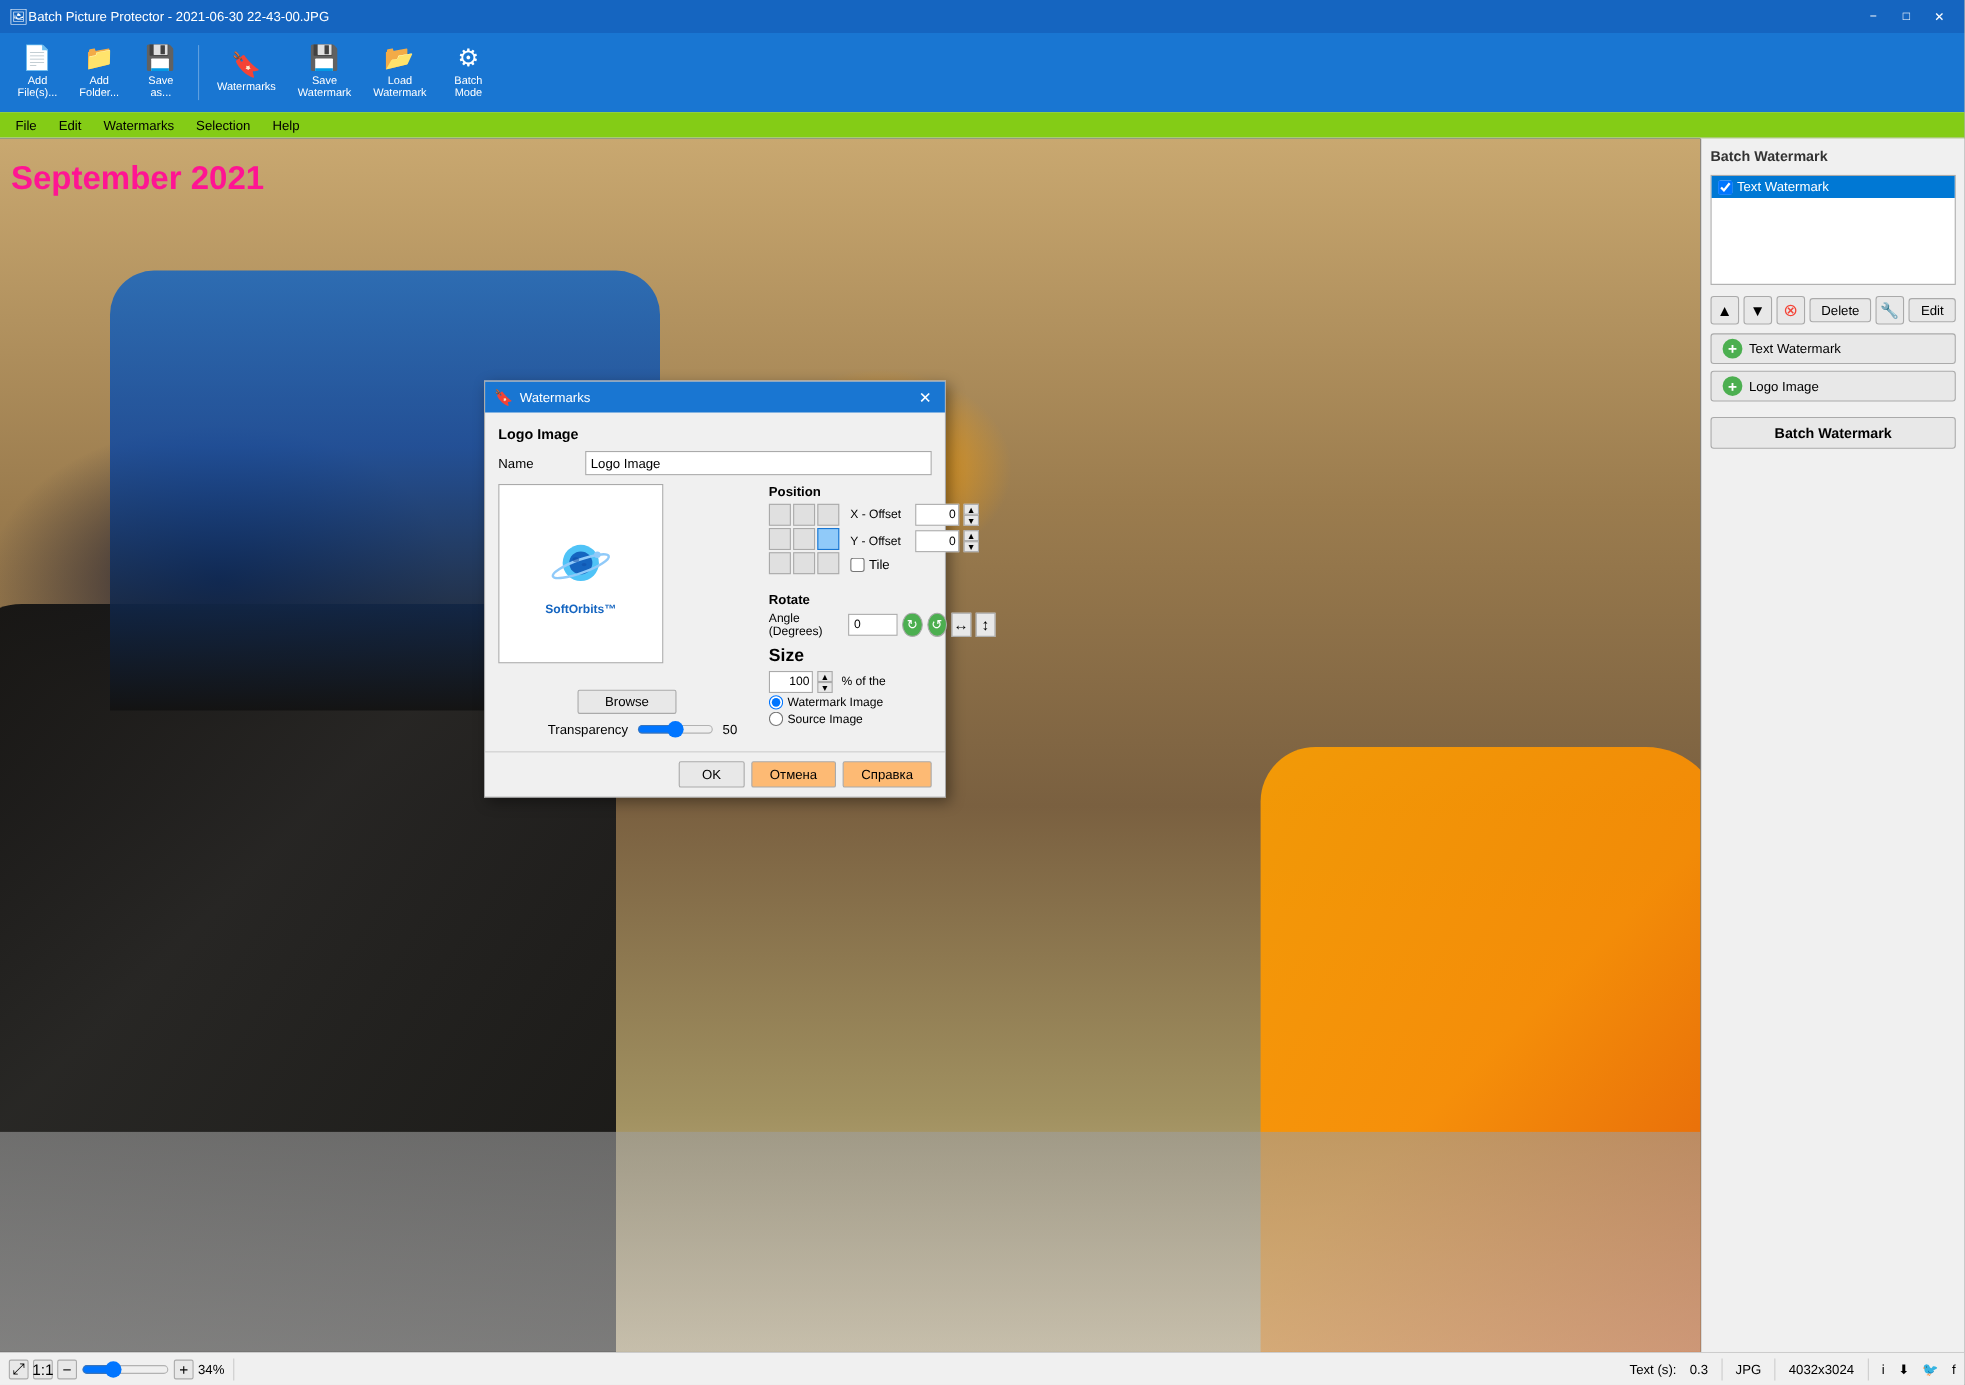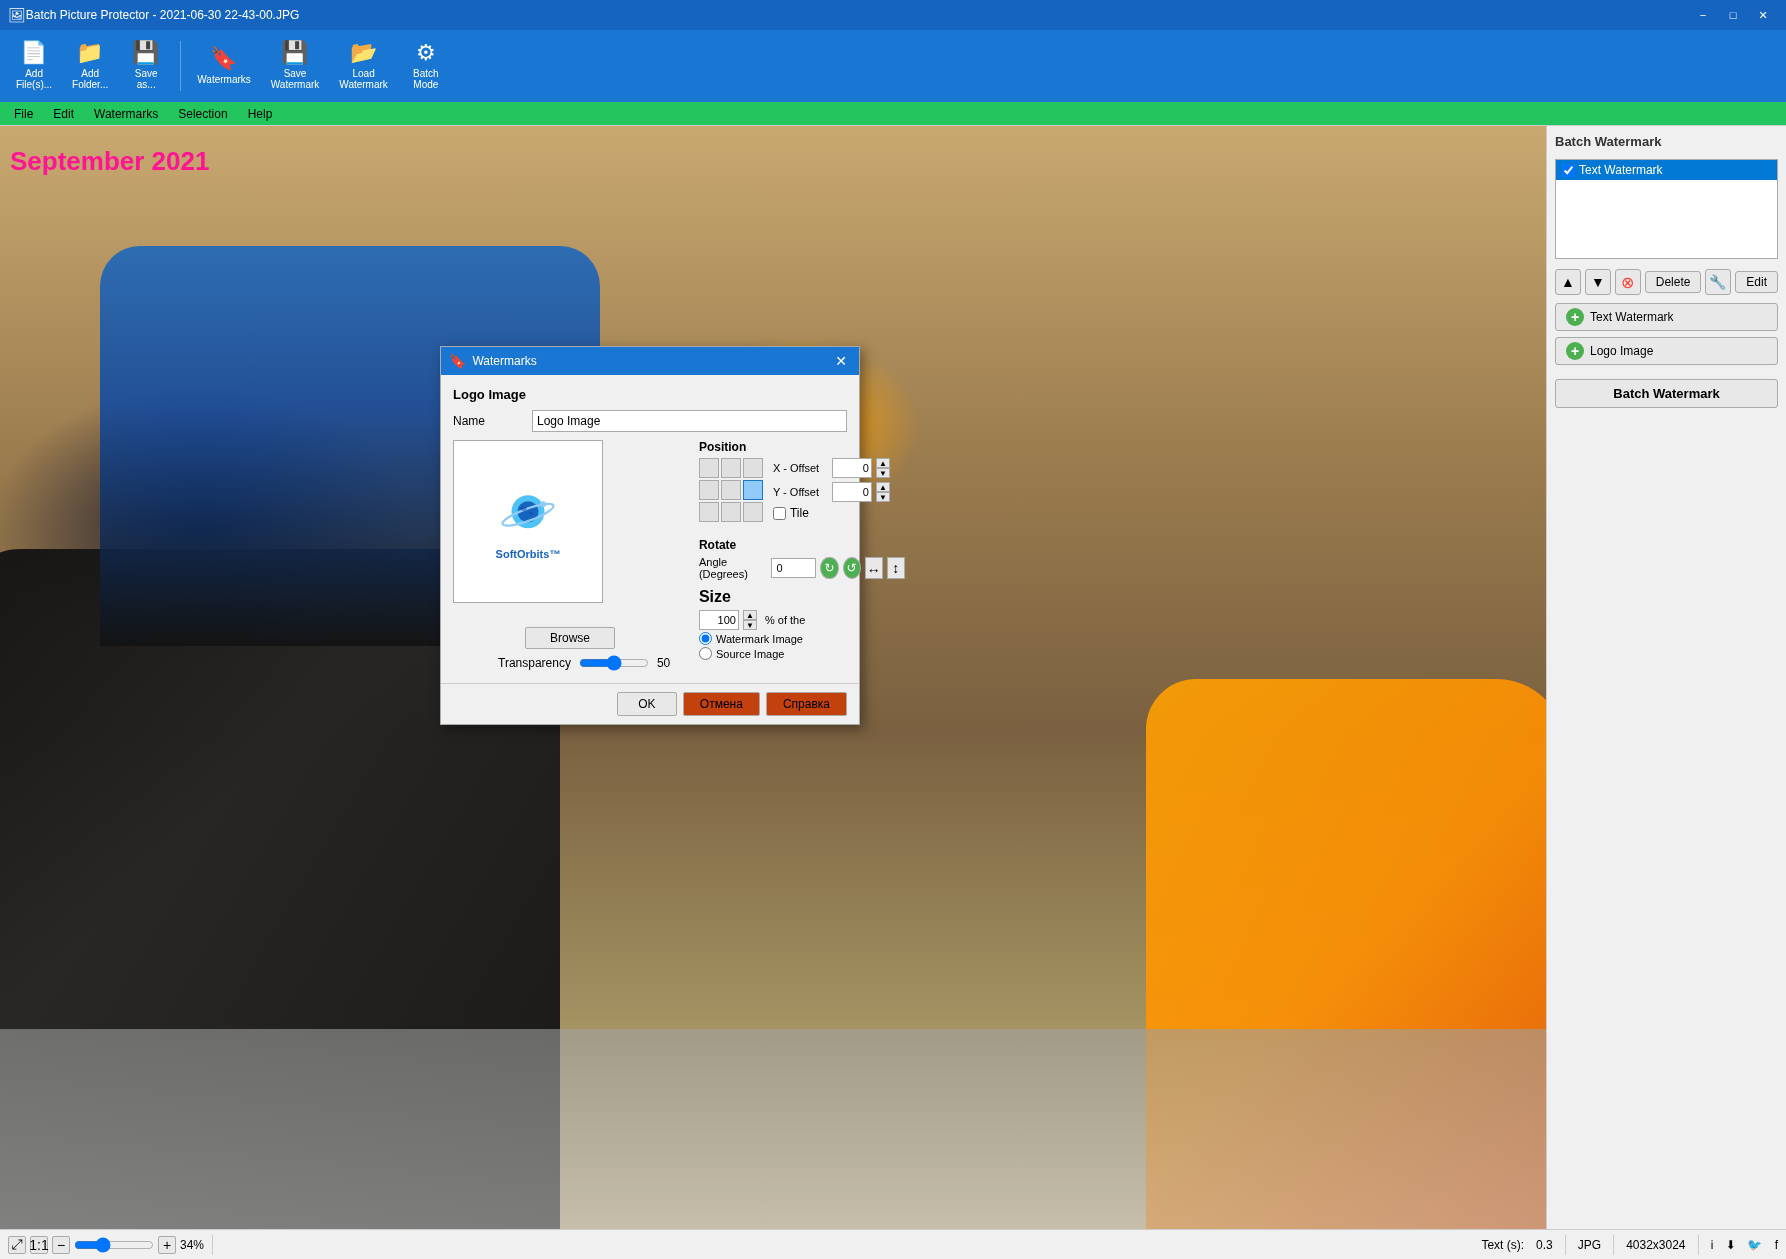--- a/index.html
+++ b/index.html
@@ -40,21 +40,21 @@
       border-radius: 3px;
       font-size: 11px;
       text-align: center;
       gap: 4px;
     }
     .toolbar-btn .tb-icon { font-size: 22px; line-height: 1; }
     .toolbar-sep { width: 1px; height: 50px; background: rgba(255,255,255,0.3); margin: 0 4px; }
 
     
     #menubar {
-      background: #22c55e;
+      background: #84cc16;
       border-bottom: 1px solid #ccc;
       height: 24px;
       display: flex;
       align-items: center;
       padding: 0 4px;
     }
     .menu-item { padding: 2px 10px; cursor: pointer; font-size: 12px; color: #000; }
 
     
     #main {
@@ -74,21 +74,21 @@
       height: 100%;
       position: relative;
       background: #555;
       overflow: hidden;
     }
     #watermark-text {
       position: absolute;
       top: 20px;
       left: 10px;
       color: #ff1493;
-      font-size: 26px;
+      font-size: 30px;
       font-weight: bold;
       font-family: Arial, sans-serif;
     }
 
     
     #right-panel {
       width: 240px;
       background: #f0f0f0;
       border-left: 1px solid #ccc;
       padding: 8px;
@@ -334,21 +334,21 @@
       padding: 8px 12px;
       display: flex;
       justify-content: flex-end;
       gap: 6px;
       border-top: 1px solid #ccc;
       background: #f0f0f0;
     }
     .dialog-footer-btn {
       padding: 4px 16px;
       border: 1px solid #aaa;
-      background: #c2410c;
+      background: #fdba74;
       cursor: pointer;
       font-size: 12px;
       border-radius: 2px;
       min-width: 60px;
     }
     .dialog-footer-btn.ok { background: #e8e8e8; }
 
     
     .img-overlay {
       position: absolute; top: 0; left: 0; right: 0; bottom: 0;

